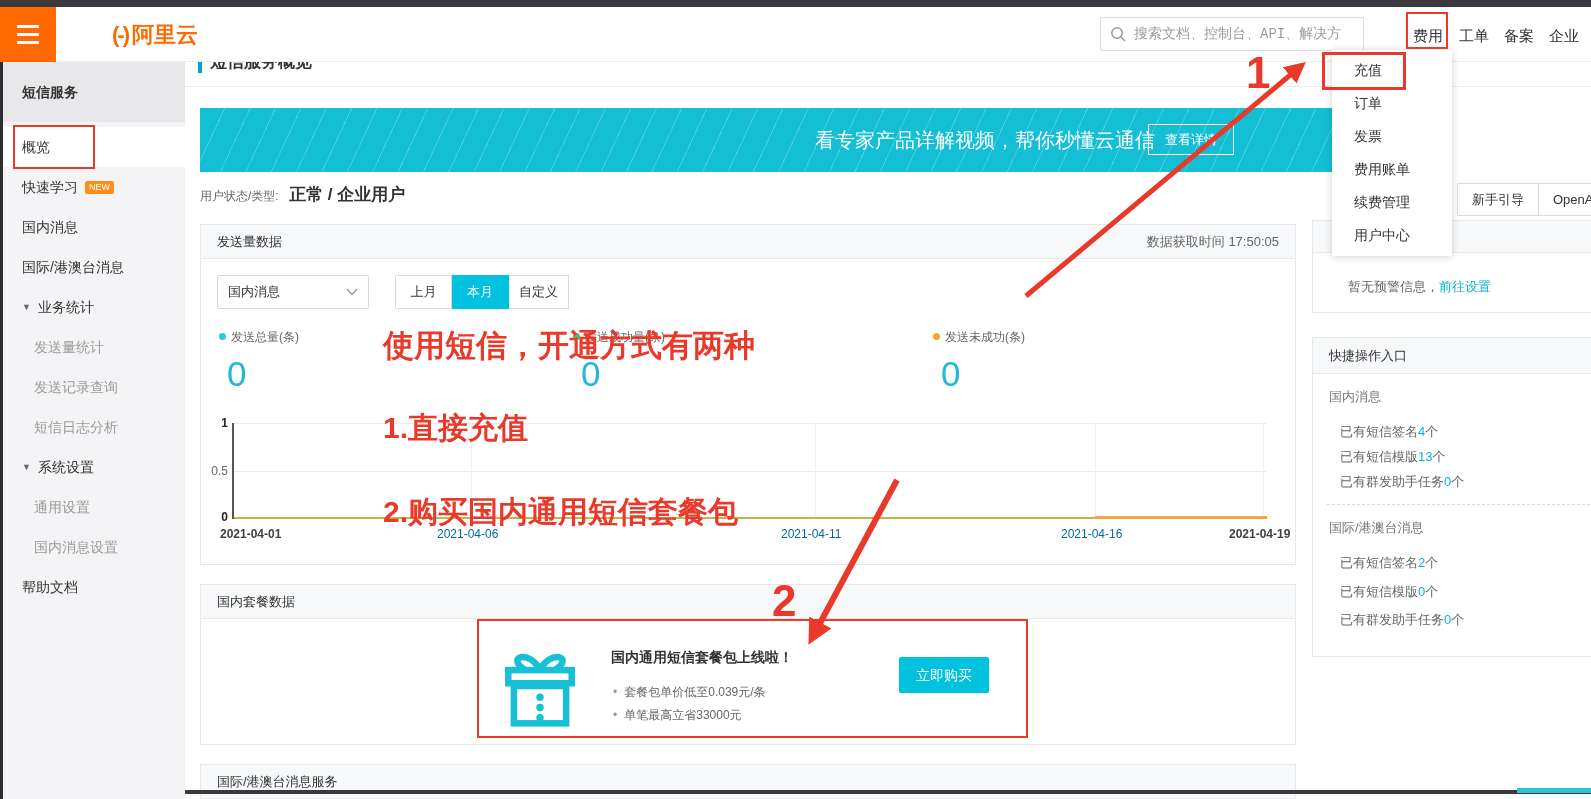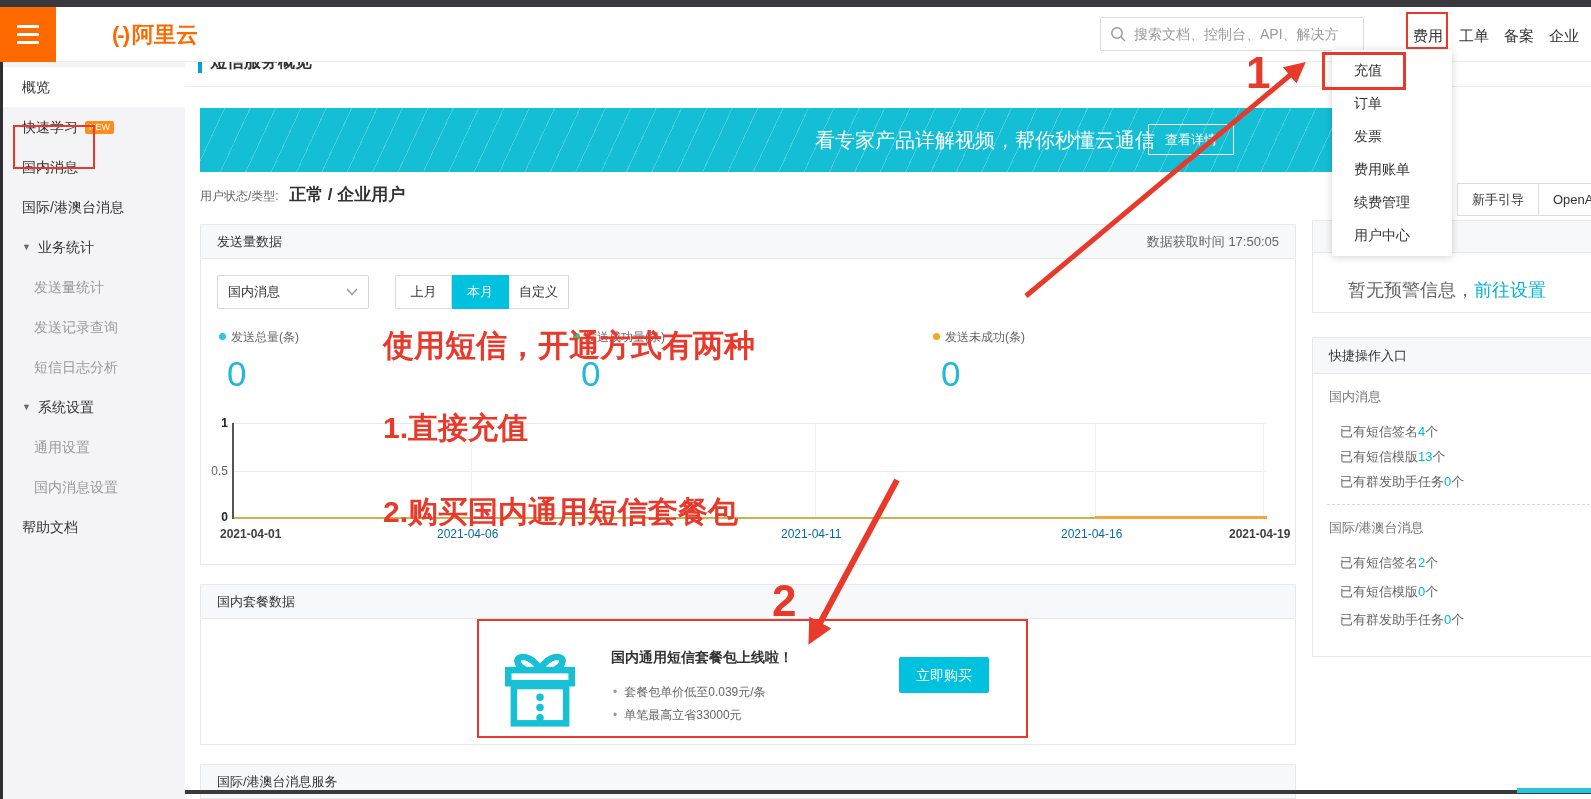--- a/index.html
+++ b/index.html
@@ -16,21 +16,21 @@
   #left-edge { left:0; top:62px; width:3px; height:737px; background:#2e2e32; z-index:45; }
   #bottom-line { left:185px; top:790px; width:1406px; height:4px; background:#3a3a3e; z-index:20; }
   #bottom-cyan { left:1517px; top:788px; width:74px; height:5px; background:#2ac3da; z-index:21; }
 
   
   #topbar { left:0; top:7px; width:1591px; height:55px; background:#fff; border-bottom:1px solid #ededed; z-index:40; }
   #hamburger { left:0; top:0; width:56px; height:55px; background:#ff6a00; display:flex; flex-direction:column; justify-content:center; align-items:center; cursor:pointer; }
   .hbar { width:22px; height:3px; background:#fff; margin:2.5px 0; border-radius:1px; }
   #logo { left:112px; top:13px; color:#ff6a00; font-weight:bold; font-size:22px; white-space:nowrap; cursor:pointer; }
   #logo .mark { letter-spacing:-2px; margin-right:4px; }
-  #searchbox { left:1100px; top:10px; width:264px; height:34px; border:1px solid #dcdcdc; border-radius:2px; display:flex; align-items:center; padding:8px 9px; }
+  #searchbox { left:1100px; top:10px; width:264px; height:34px; border:1px solid #dcdcdc; border-radius:2px; display:flex; align-items:center; padding:8px 9px;font-family:Liberation Mono, monospace; }
   #searchbox input { border:none; outline:none; flex:1; font-size:14px; color:#333; font-family:inherit; margin-left:8px; background:transparent; }
   #searchbox input::placeholder { color:#9b9b9b; }
   .topnav { top:20px; font-size:15px; color:#333; cursor:pointer; white-space:nowrap; }
   #nav-feiyong { left:1413px; }
   #nav-gongdan { left:1459px; }
   #nav-beian  { left:1504px; }
   #nav-qiye   { left:1549px; }
 
   
   #dropdown { left:1332px; top:50px; width:120px; background:#fff; box-shadow:0 1px 8px rgba(0,0,0,.18); z-index:50; padding:4px 0; }
@@ -107,21 +107,21 @@
   
   #panel-intl { left:200px; top:764px; width:1096px; height:35px; z-index:2; }
 
   
   #btn-group { left:1457px; top:183px; display:flex; z-index:6; }
   .gbtn { height:33px; line-height:31px; border:1px solid #dcdcdc; background:#fff; font-size:13px; color:#333; padding:0 14px; cursor:pointer; white-space:nowrap; }
   .gbtn + .gbtn { border-left:none; width:90px; overflow:hidden; }
 
   #alert-card { left:1312px; top:220px; width:295px; height:93px; z-index:4; }
   #alert-card .panel-header { height:32px; }
-  #alert-body { position:absolute; left:35px; top:57px; font-size:18px; color:#666; white-space:nowrap; }
+  #alert-body { position:absolute; left:35px; top:57px; font-size:13px; color:#666; white-space:nowrap; }
   #alert-body a { color:#00b4d6; text-decoration:none; cursor:pointer; }
 
   #quick-card { left:1312px; top:337px; width:295px; height:320px; z-index:4; }
   #quick-card .panel-header { height:36px; }
   .q-section-title { position:absolute; left:16px; font-size:13px; color:#777; }
   .q-item { position:absolute; left:27px; font-size:13px; color:#666; white-space:nowrap; }
   .q-item .num { color:#00b7dc; }
   #q-divider { position:absolute; left:14px; top:166px; width:268px; border-top:1px dashed #d9d9d9; }
 
   
@@ -171,20 +171,21 @@
 <div class="abs" id="dropdown">
   <div class="dd-item">充值</div>
   <div class="dd-item">订单</div>
   <div class="dd-item">发票</div>
   <div class="dd-item">费用账单</div>
   <div class="dd-item">续费管理</div>
   <div class="dd-item">用户中心</div>
 </div>
 
 <div class="abs" id="sidebar">
+  <div id="sidebar-title">短信服务</div>
   <div id="side-list">
     <div class="side-item active">概览</div>
     <div class="side-item"><span>快速学习</span><span class="new-badge">NEW</span></div>
     <div class="side-item">国内消息</div>
     <div class="side-item">国际/港澳台消息</div>
     <div class="side-item group"><span class="caret">▼</span><span>业务统计</span></div>
     <div class="side-item child">发送量统计</div>
     <div class="side-item child">发送记录查询</div>
     <div class="side-item child">短信日志分析</div>
     <div class="side-item group"><span class="caret">▼</span><span>系统设置</span></div>

